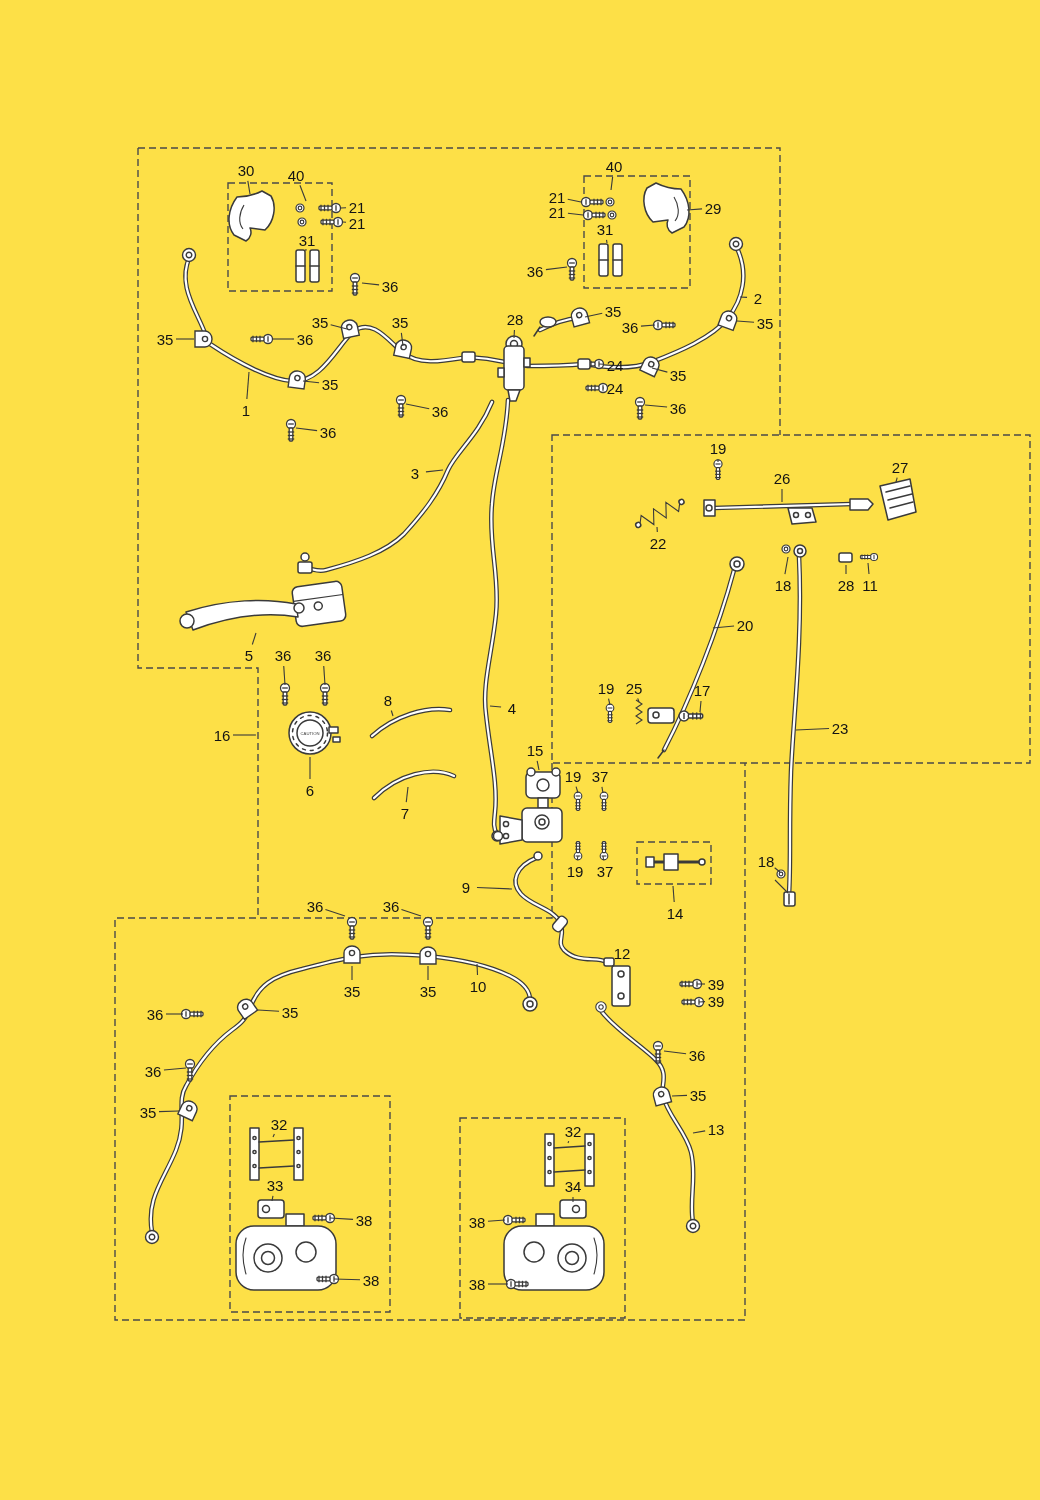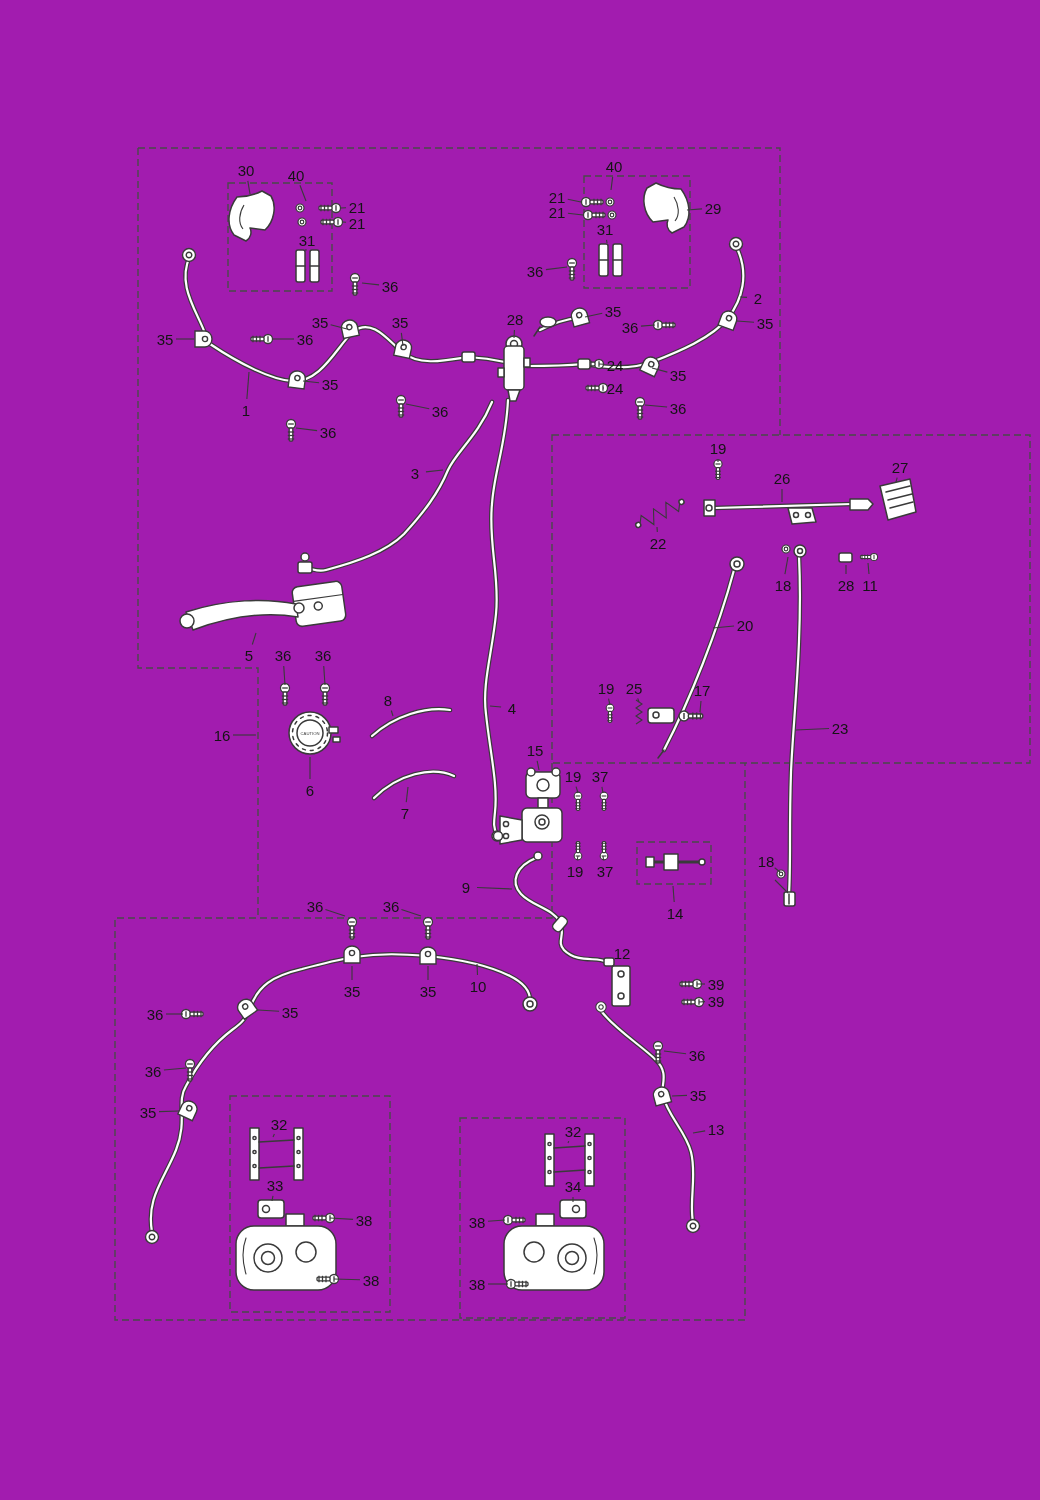--- a/index.html
+++ b/index.html
@@ -1,17 +1,17 @@
 <!DOCTYPE html>
 <html><head>
 <meta charset="utf-8">
 <title>Parts Diagram</title>
 <style>
   html,body{margin:0;padding:0;background:#fff;}
-  .canvas{position:relative;width:1040px;height:1500px;background:#a21caf;overflow:hidden;}
+  .canvas{position:relative;width:1040px;height:1500px;background:#fde047;overflow:hidden;}
   svg{display:block;}
   .dash{fill:none;stroke:#4a4a4a;stroke-width:1.4;stroke-dasharray:7 4;}
   .part{stroke:#3a3a3a;fill:#fff;stroke-width:1.5;stroke-linejoin:round;stroke-linecap:round;}
   .thin{stroke:#3a3a3a;fill:none;stroke-width:1.1;}
   .tube{stroke:#3a3a3a;stroke-width:4.6;fill:none;stroke-linecap:round;}
   .tube-core{stroke:#ffffff;stroke-width:2.2;fill:none;stroke-linecap:round;}
   .callout{font-family:"Liberation Sans",sans-serif;font-size:15px;fill:#141414;text-anchor:middle;dominant-baseline:central;}
   .leader{stroke:#3a3a3a;stroke-width:1.1;}
   .cap{font-family:"Liberation Sans",sans-serif;font-size:4.2px;fill:#3a3a3a;text-anchor:middle;dominant-baseline:central;stroke:none;}
 </style>

